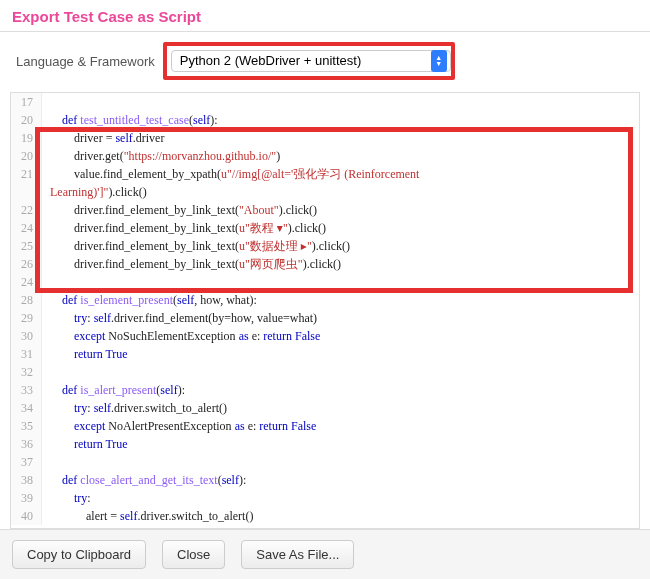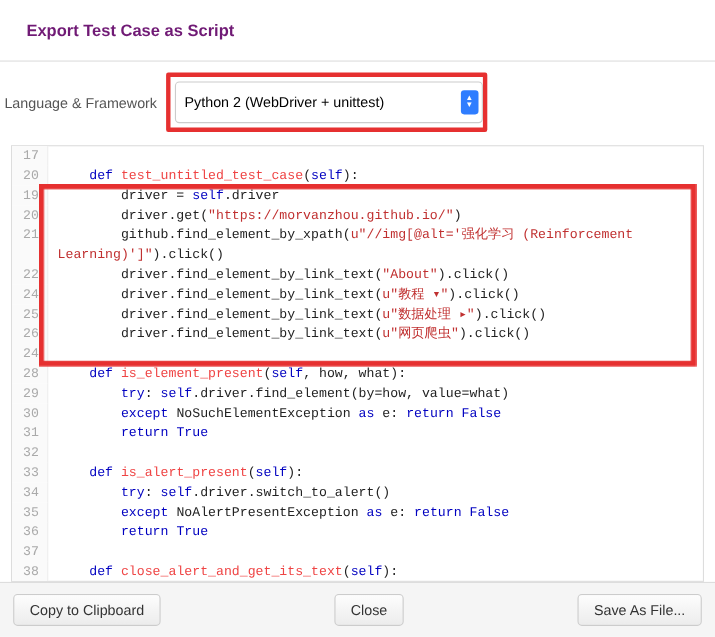--- a/index.html
+++ b/index.html
@@ -13,48 +13,48 @@
     height: 579px;
     overflow: hidden;
     position: relative;
   }
   .dialog { display: flex; flex-direction: column; height: 100%; }
   .header {
     padding: 8px 12px 6px 12px;
     border-bottom: 1px solid #ddd;
   }
   .header h1 {
-    margin: 12px;
+    margin: 0;
     font-size: 15px;
     font-weight: 600;
-    color: #701a75;
+    color: #ec4899;
   }
   .lang-row {
     display: flex;
     align-items: center;
-    padding: 10px 12px 12px 4px;
+    padding: 10px 12px 12px 16px;
     gap: 8px;
   }
   .lang-label { color: #555; font-size: 13px; }
   .select-wrap {
     border: 4px solid #e63030;
     padding: 4px 4px;
     border-radius: 2px;
     display: inline-flex;
     align-items: center;
   }
   .mac-select {
     appearance: none;
     -webkit-appearance: none;
     border: 1px solid #ccc;
     border-radius: 4px;
     padding: 2px 24px 2px 8px;
     font-size: 13px;
     background: #fff;
-    height: 38px;
+    height: 22px;
     min-width: 280px;
     line-height: 16px;
   }
   .select-arrows {
     display: inline-flex;
     flex-direction: column;
     width: 16px;
     height: 22px;
     background: #2f7dff;
     border-radius: 3px;
@@ -76,56 +76,56 @@
     margin: 0 10px 0 10px;
     position: relative;
   }
   .code-scroll {
     position: absolute;
     inset: 0;
     overflow: auto;
   }
   .code-table {
     border-collapse: collapse;
-    font-family: Liberation Mono, monospace;
+    font-family: Liberation Serif, serif;
     font-size: 12px;
     line-height: 18px;
     width: 100%;
   }
   .code-table td.gutter {
     text-align: right;
     color: #aaa;
     padding: 0 8px 0 10px;
     border-right: 1px solid #eee;
     user-select: none;
     width: 30px;
     vertical-align: top;
     background: #fafafa;
   }
   .code-table td.code {
     padding: 0 8px;
     white-space: pre;
     vertical-align: top;
   }
   .tok-kw { color: #0000c0; }
-  .tok-fn { color: #ef4444; }
+  .tok-fn { color: #8b5cf6; }
   .tok-self { color: #0000c0; }
   .tok-str { color: #c03030; }
   .tok-plain { color: #222; }
   .red-frame {
     position: absolute;
     border: 5px solid #e63030;
     pointer-events: none;
   }
   .footer {
     border-top: 1px solid #ddd;
     background: #f5f5f5;
     padding: 10px 12px;
     display: flex;
-    justify-content: space-between;
+    justify-content: flex-start;
     gap: 16px;
   }
   .btn {
     background: linear-gradient(#fdfdfd,#ececec);
     border: 1px solid #ccc;
     border-radius: 4px;
     padding: 6px 14px;
     font-size: 13px;
     color: #333;
     cursor: pointer;
@@ -168,21 +168,21 @@
             <tr>
               <td class="gutter">19</td>
               <td class="code"><span class="tok-plain">        driver = </span><span class="tok-self">self</span><span class="tok-plain">.driver</span></td>
             </tr>
             <tr>
               <td class="gutter">20</td>
               <td class="code"><span class="tok-plain">        driver.get(</span><span class="tok-str">"https://morvanzhou.github.io/"</span><span class="tok-plain">)</span></td>
             </tr>
             <tr>
               <td class="gutter">21</td>
-              <td class="code"><span class="tok-plain">        github.find_element_by_xpath(</span><span class="tok-str">u"//img[@alt='强化学习 (Reinforcement </span></td>
+              <td class="code"><span class="tok-plain">        value.find_element_by_xpath(</span><span class="tok-str">u"//img[@alt='强化学习 (Reinforcement </span></td>
             </tr>
             <tr>
               <td class="gutter"></td>
               <td class="code"><span class="tok-str">Learning)']"</span><span class="tok-plain">).click()</span></td>
             </tr>
             <tr>
               <td class="gutter">22</td>
               <td class="code"><span class="tok-plain">        driver.find_element_by_link_text(</span><span class="tok-str">"About"</span><span class="tok-plain">).click()</span></td>
             </tr>
             <tr>

